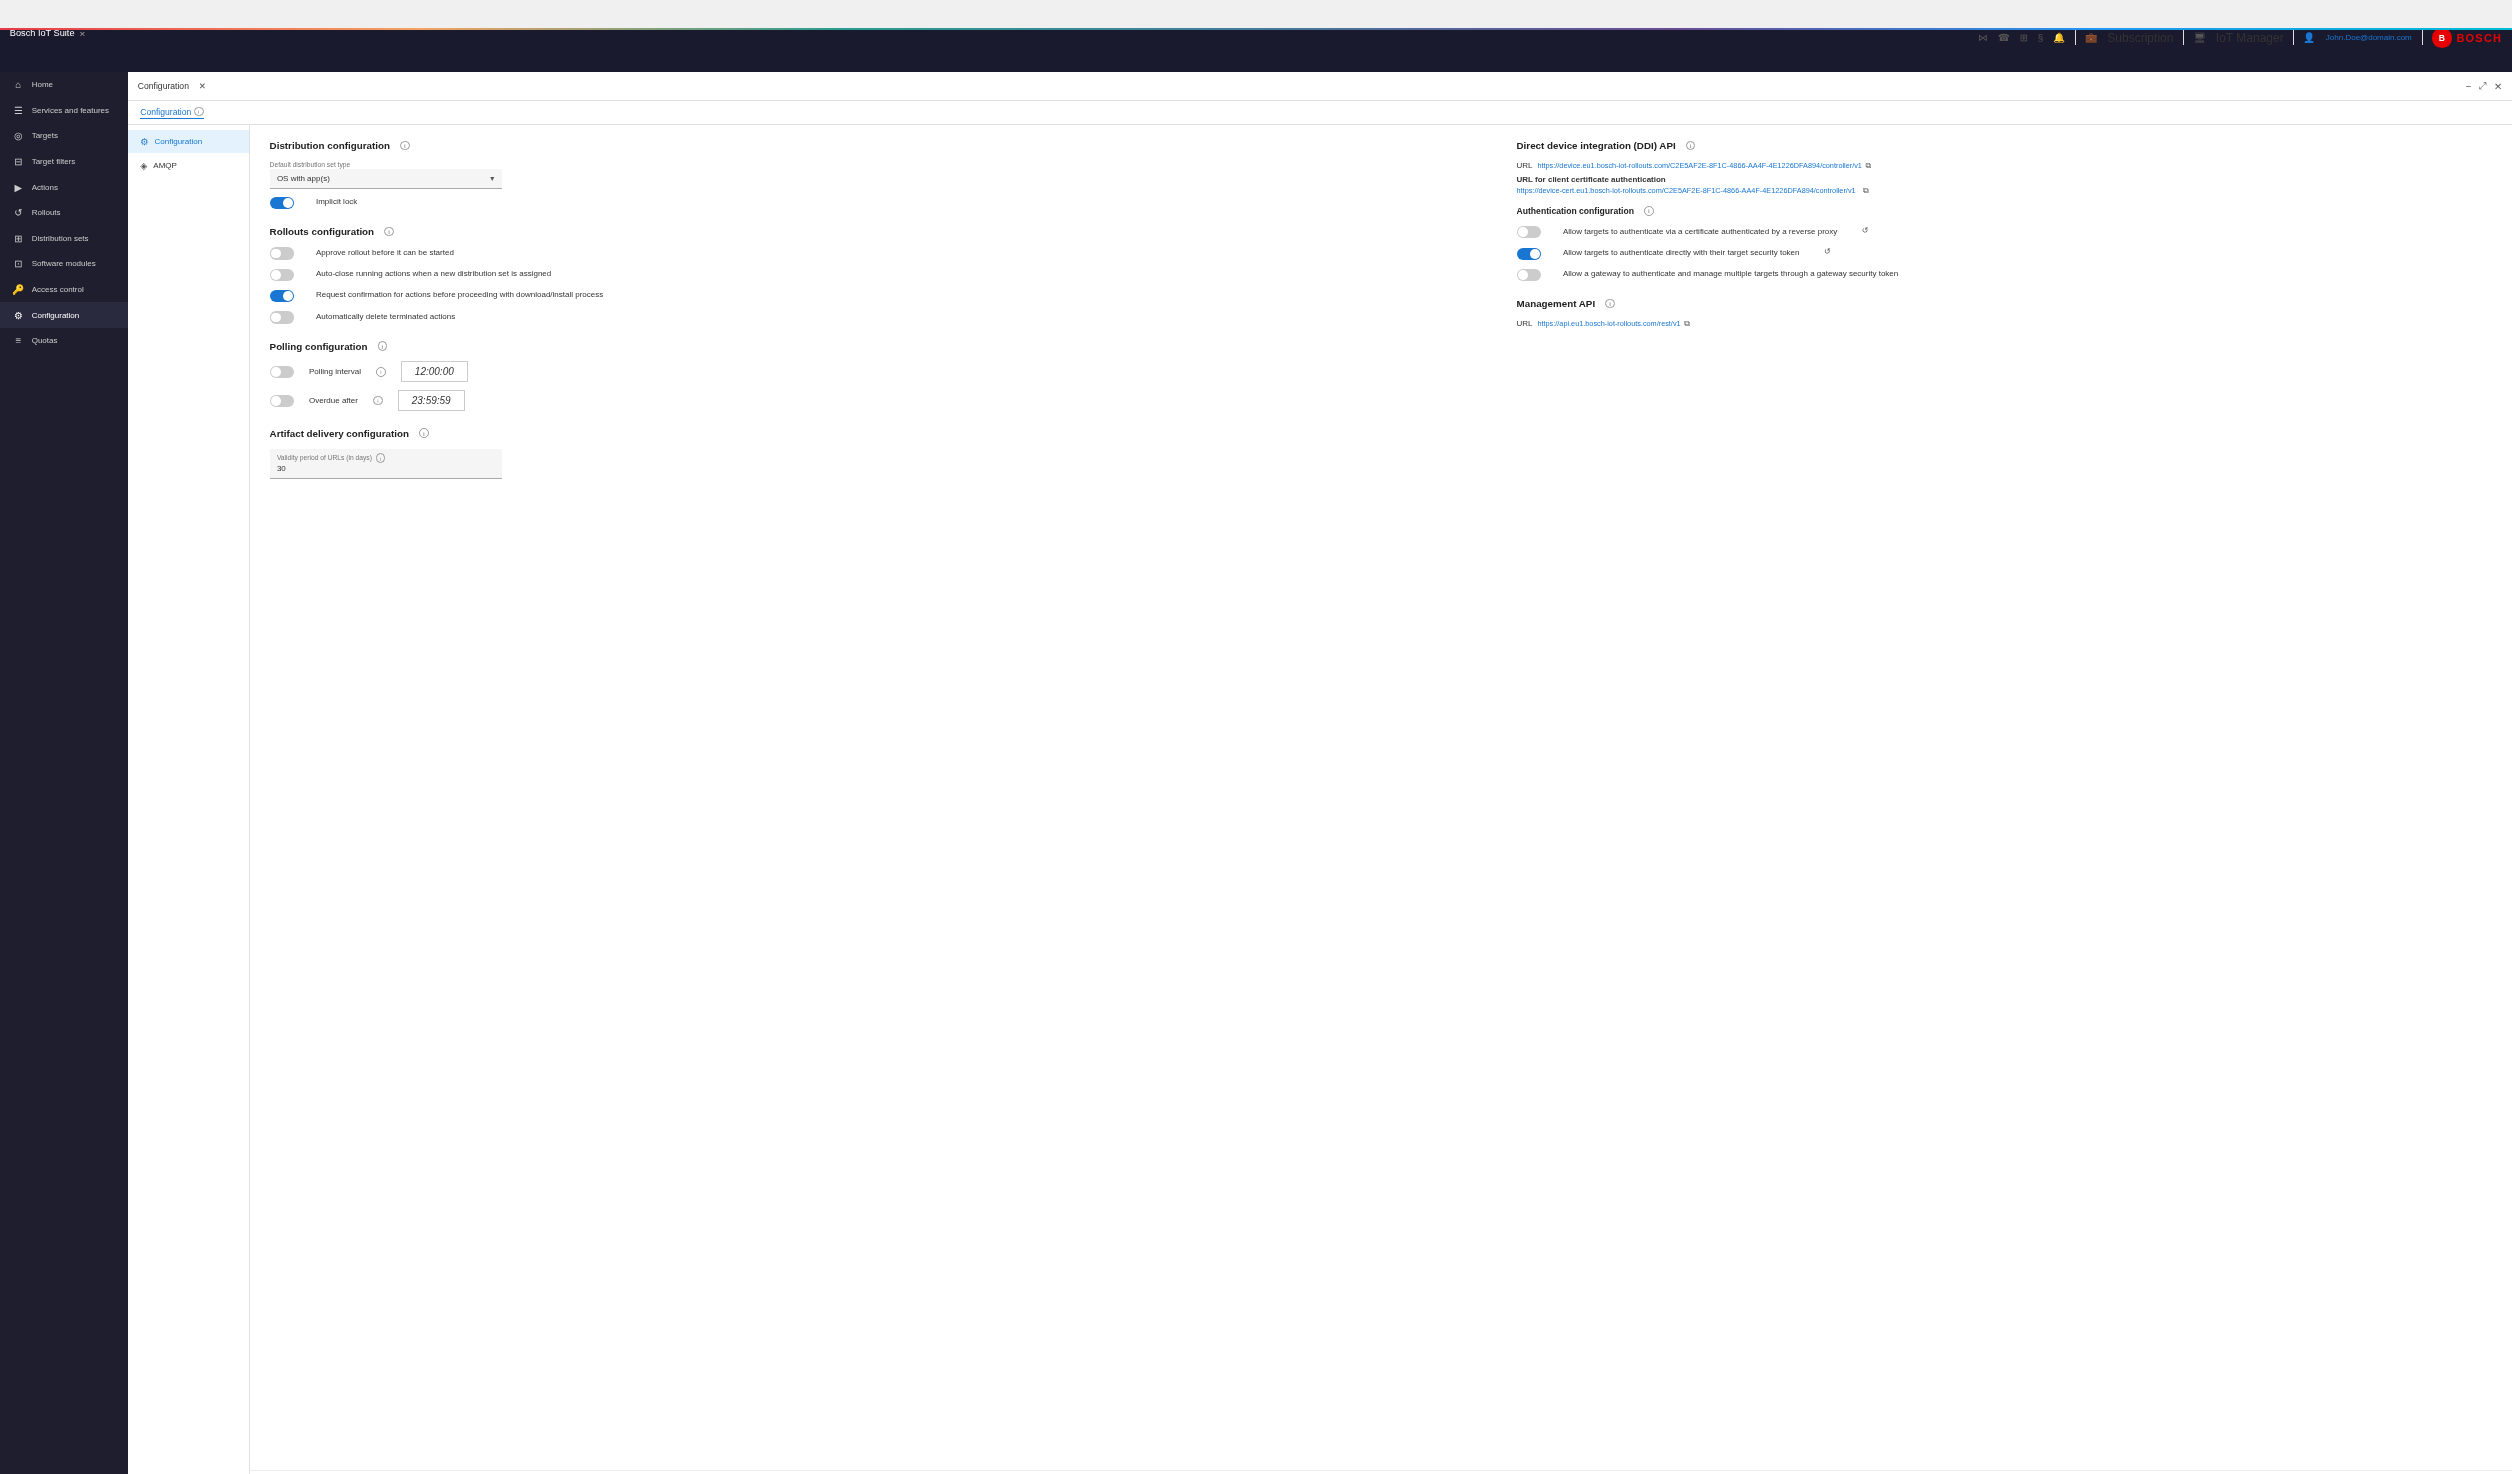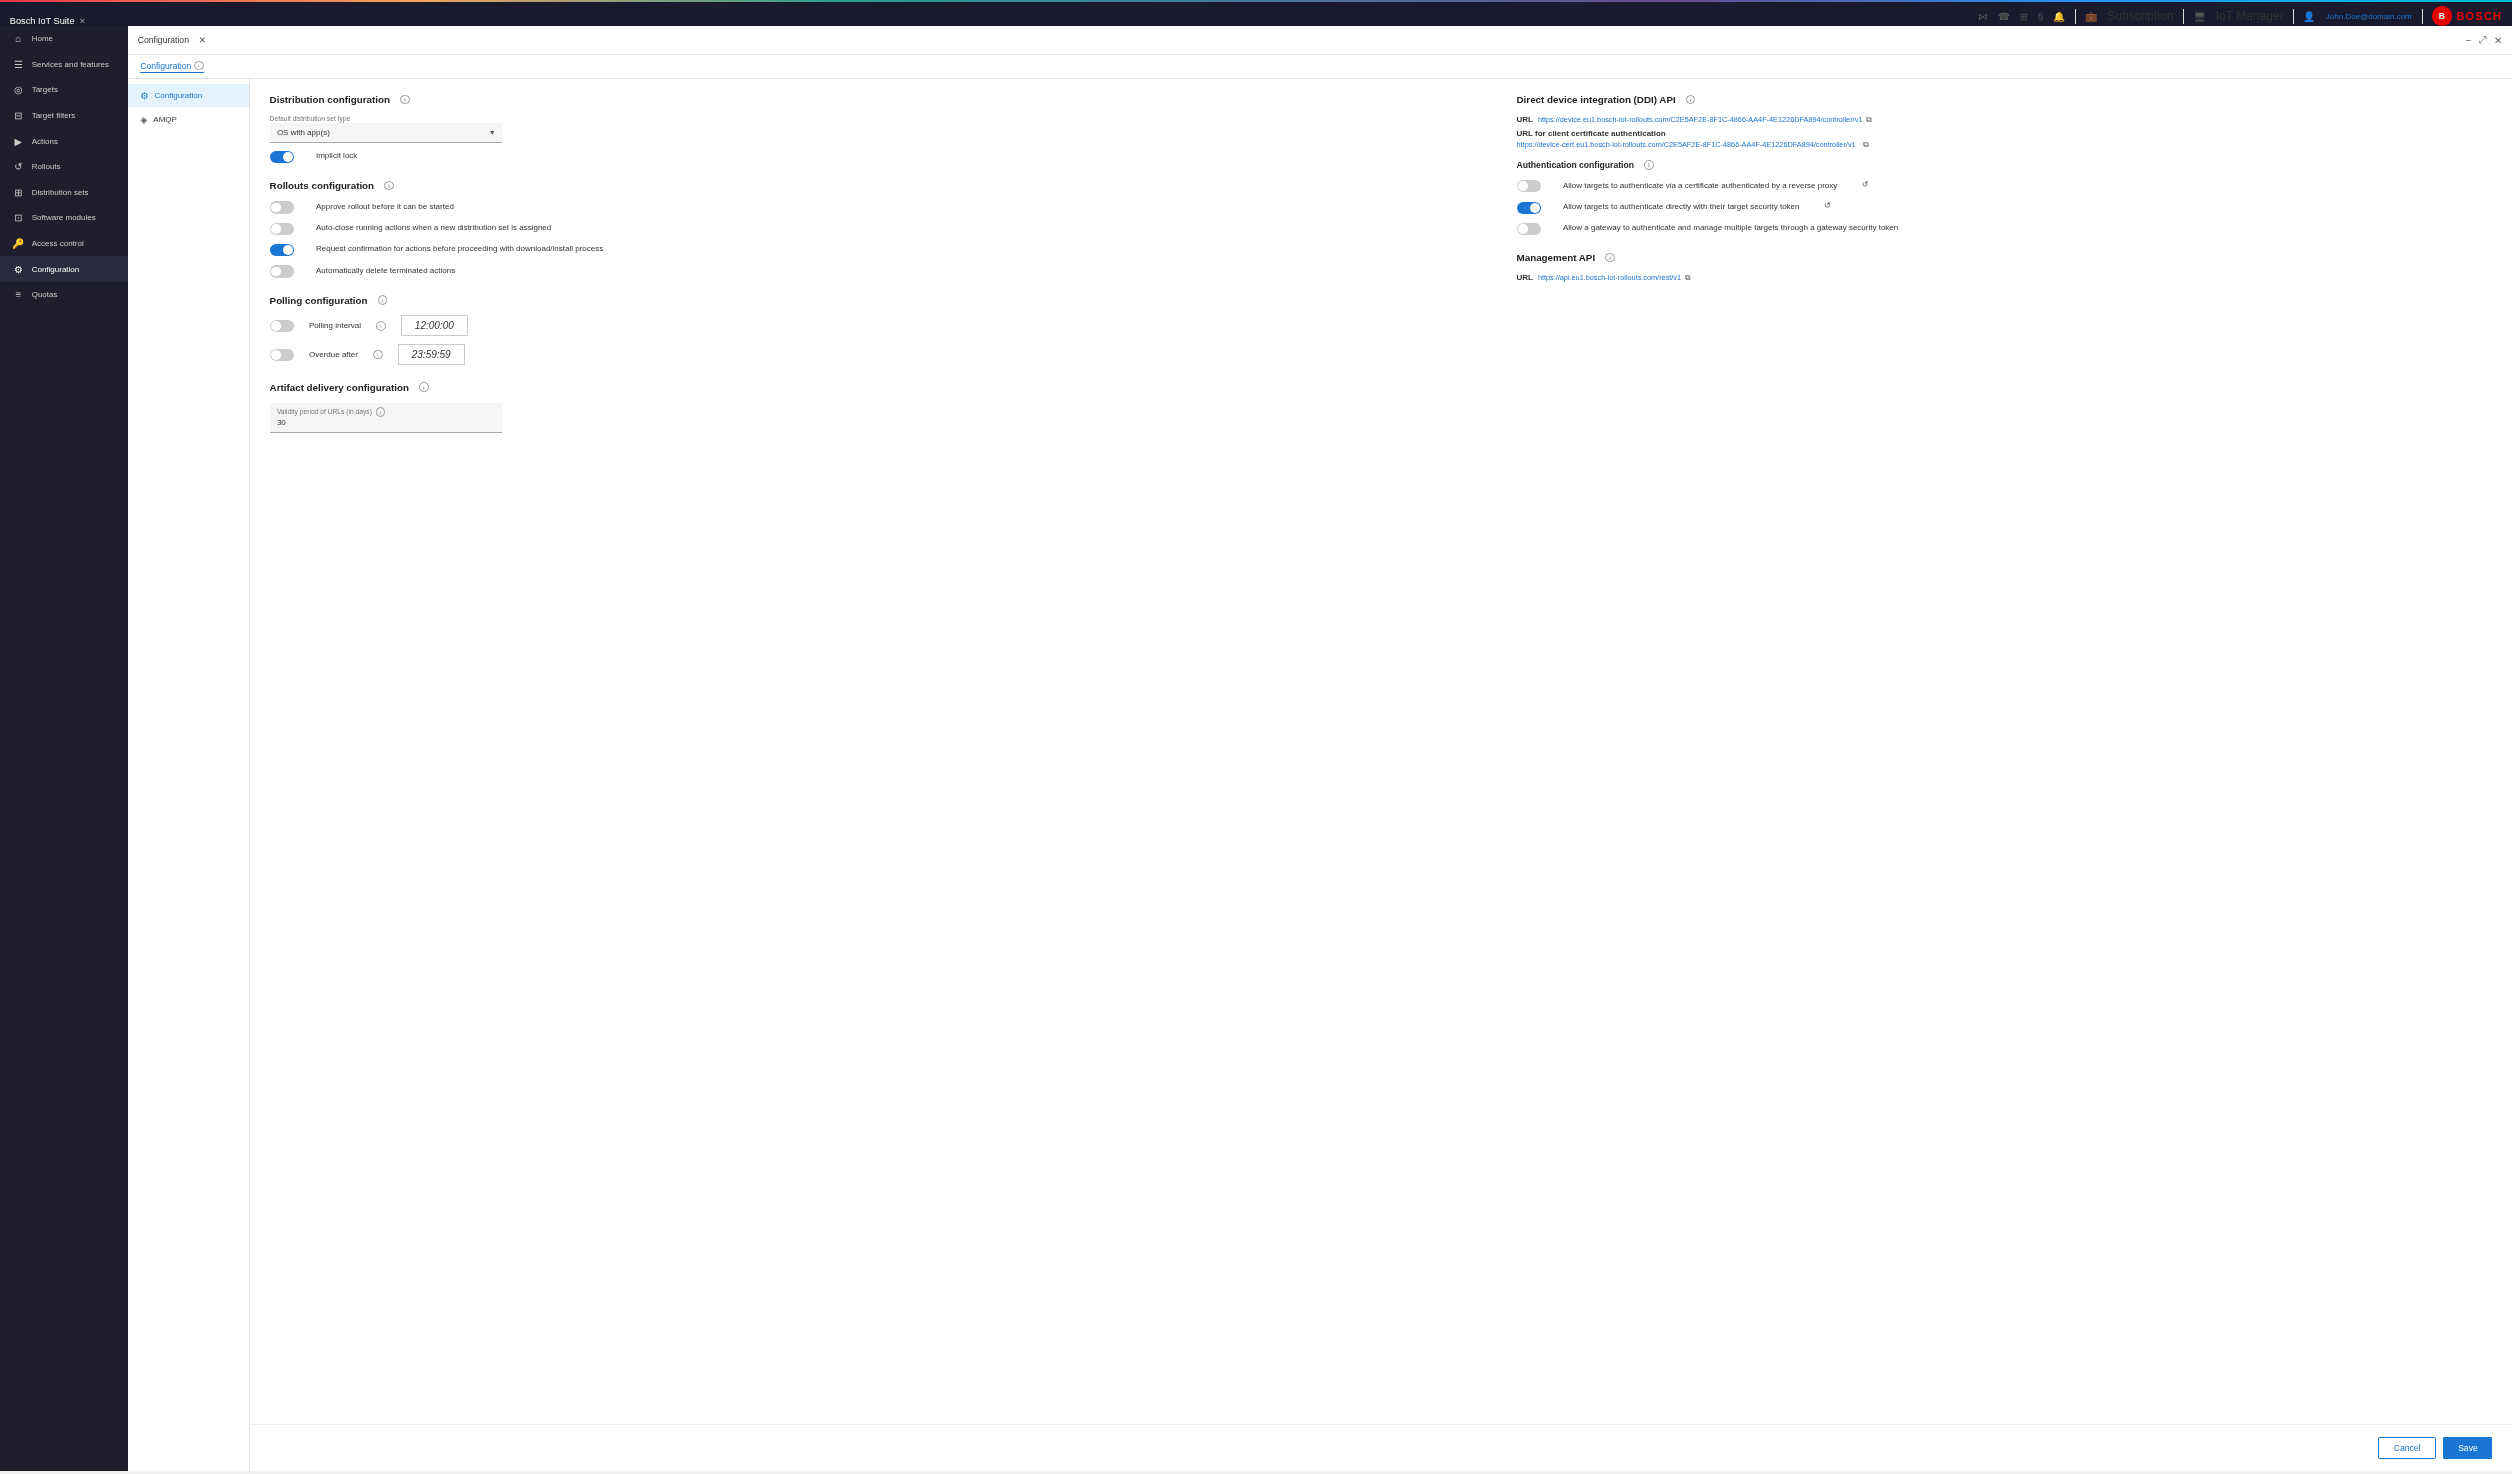--- a/index.html
+++ b/index.html
@@ -1,25 +1,26 @@
 <!DOCTYPE html>
 <html style="font-size:9.8px"><head>
   <meta charset="utf-8">
   <style>
     * { box-sizing: border-box; margin: 0; padding: 0; }
     body { font-family: 'Segoe UI', Arial, sans-serif; font-size: 8px; background: #f0f0f0; color: #333; height: 100vh; overflow: hidden; }
 
     
     .top-bar {
-      height: 26px;
+      height: 44px;
       background: #1a1a2e;
       display: flex;
-      align-items: flex-end;
+      align-items: flex-start;
       padding: 0 9.8px;
       position: relative;
+      margin-top: 28px;
     }
     .top-bar-rainbow {
       position: absolute;
       top: 0; left: 0; right: 0;
       height: 2.4px;
       background: linear-gradient(to right, #e63946, #f4a261, #2a9d8f, #457b9d, #6a4c93, #2196f3, #00bcd4);
     }
     .top-bar-title {
       color: white;
       font-size: 9.2px;
@@ -245,21 +246,21 @@
       width: 67px;
       text-align: center;
       background: white;
       font-style: italic;
     }
     .field-label { font-size: 6.7px; color: #777; margin-bottom: 1.2px; }
 
     
     .right-col { flex: 1; padding-left: 24.4px; }
 
-    .url-label { font-weight: 700; font-size: 8px; margin-right: 4.9px; }
+    .url-label { font-weight: 400; font-size: 8px; margin-right: 4.9px; }
     .url-text { font-size: 7.3px; color: #1976d2; cursor: pointer; }
     .url-copy { color: #555; cursor: pointer; margin-left: 3.7px; font-size: 8px; }
     .url-row { display: flex; align-items: center; margin-bottom: 3.7px; flex-wrap: wrap; }
     .cert-url-label { font-weight: 600; font-size: 8px; margin-bottom: 2.4px; }
     .cert-url-text { font-size: 7.3px; color: #1976d2; word-break: break-all; }
 
     
     .two-col {
       display: flex;
       gap: 0;

